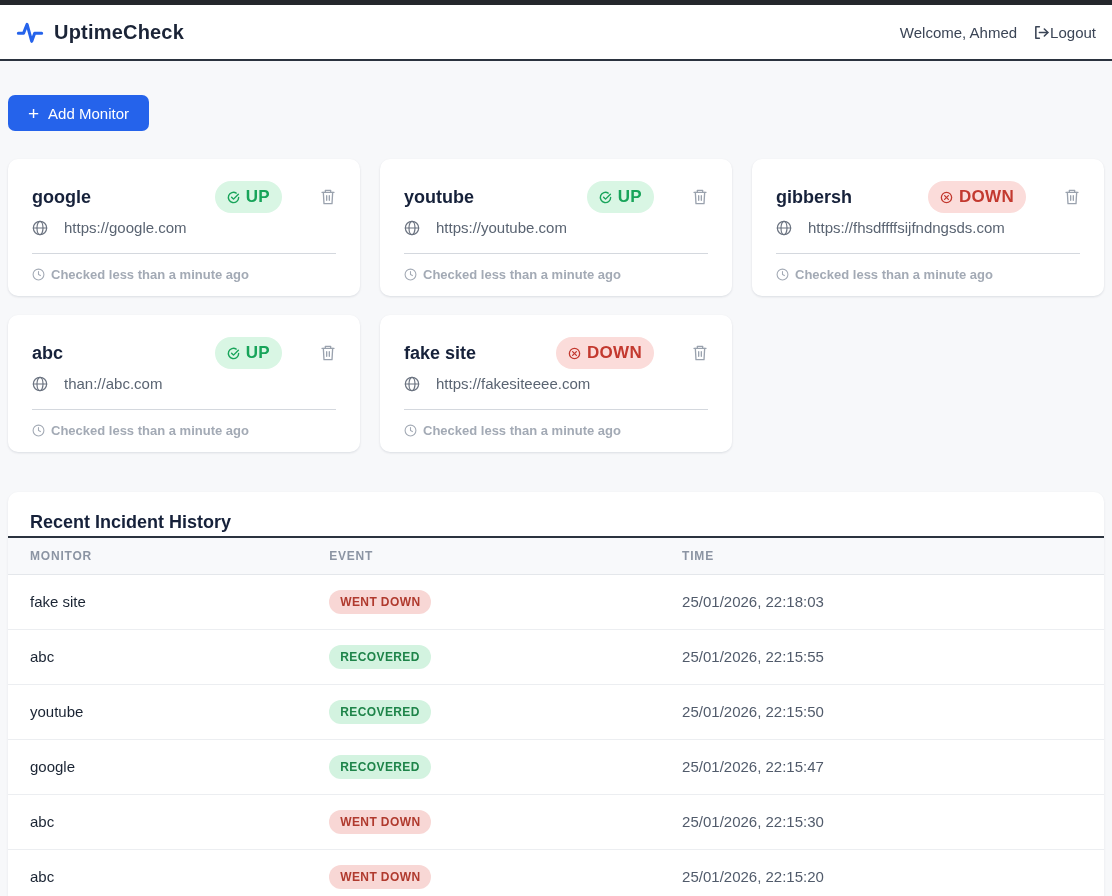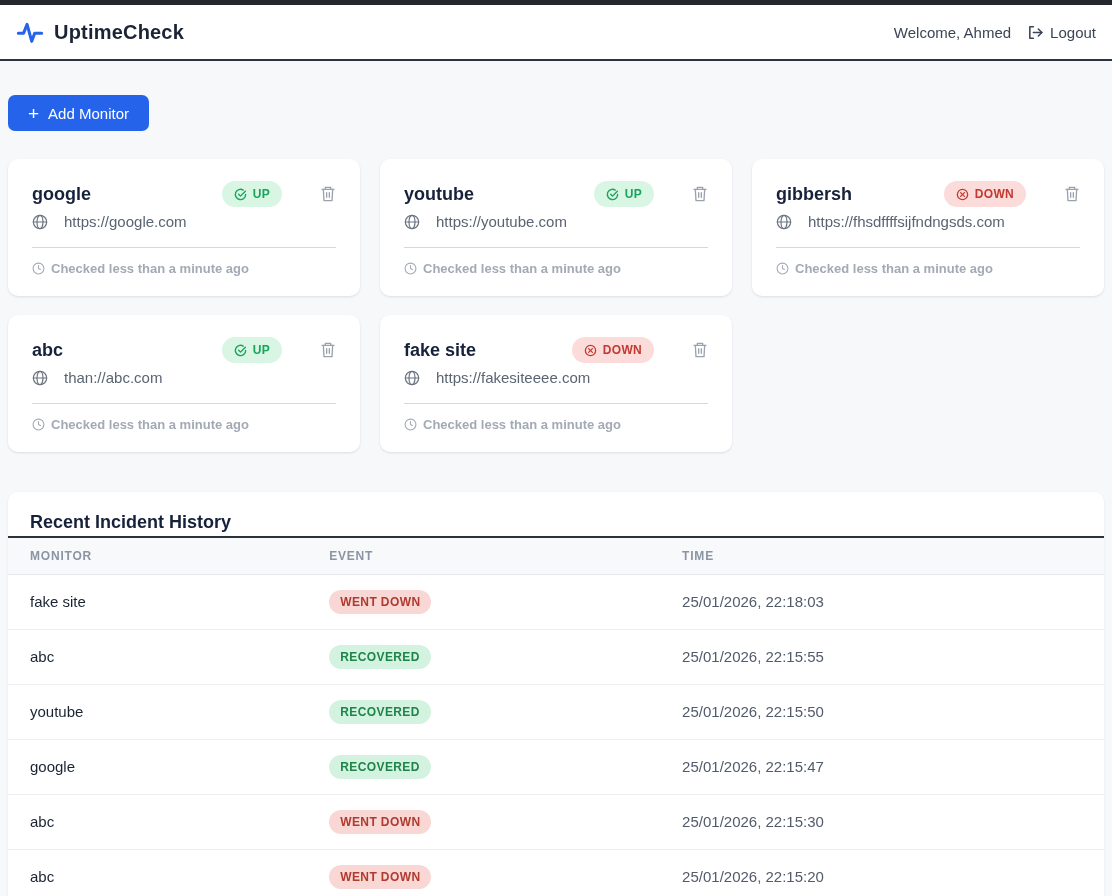--- a/index.html
+++ b/index.html
@@ -16,21 +16,21 @@
     border-bottom: 2px solid #2b333f;
     display: flex; align-items: center;
     padding: 4px 16px;
   }
   .brand { display: flex; align-items: center; gap: 10px; }
   .brand-logo { width: 28px; height: 28px; display: block; }
   .brand-name { font-size: 20px; font-weight: 700; color: #1b2437; letter-spacing: 0.2px; }
   .header-right { margin-left: auto; display: flex; align-items: center; }
   .welcome { font-size: 15px; color: #3b4556; }
   .logout {
-    display: flex; align-items: center; gap: 6px;
+    display: flex; align-items: center; 
     margin-left: 16px; background: none; border: none; cursor: pointer;
     font-family: inherit; font-size: 15px; color: #3b4556;
   }
   .logout svg { display: block; }
 
   
   .main { padding: 0 8px; }
   .title-row {
     display: flex; align-items: center; justify-content: space-between;
     margin: 34px 0 28px;
@@ -52,21 +52,21 @@
   .card {
     background: #ffffff; border-radius: 10px;
     box-shadow: 0 1px 3px rgba(20,30,50,0.07), 0 1px 2px rgba(20,30,50,0.05);
     padding: 22px 24px 20px;
     height: 137px;
   }
   .card-head { display: flex; align-items: center; }
   .card-name { font-size: 18px; font-weight: 700; color: #16213a; flex: 1; }
   .badge {
     display: inline-flex; align-items: center; gap: 6px;
-    font-size: 12px; font-weight: 700; letter-spacing: 0.3px;
+    font-size: 17px; font-weight: 700; letter-spacing: 0.3px;
     padding: 6px 12px; border-radius: 999px;
   }
   .badge .st-icon { display: none; }
   .badge.up { background: #d9f6e4; color: #18a45a; }
   .badge.up .st-icon.up-icon { display: block; }
   .badge.down { background: #fbdcda; color: #c3392f; }
   .badge.down .st-icon.down-icon { display: block; }
   .trash-btn {
     background: none; border: none; cursor: pointer;
     margin-left: 38px; padding: 0; display: flex; align-items: center;

